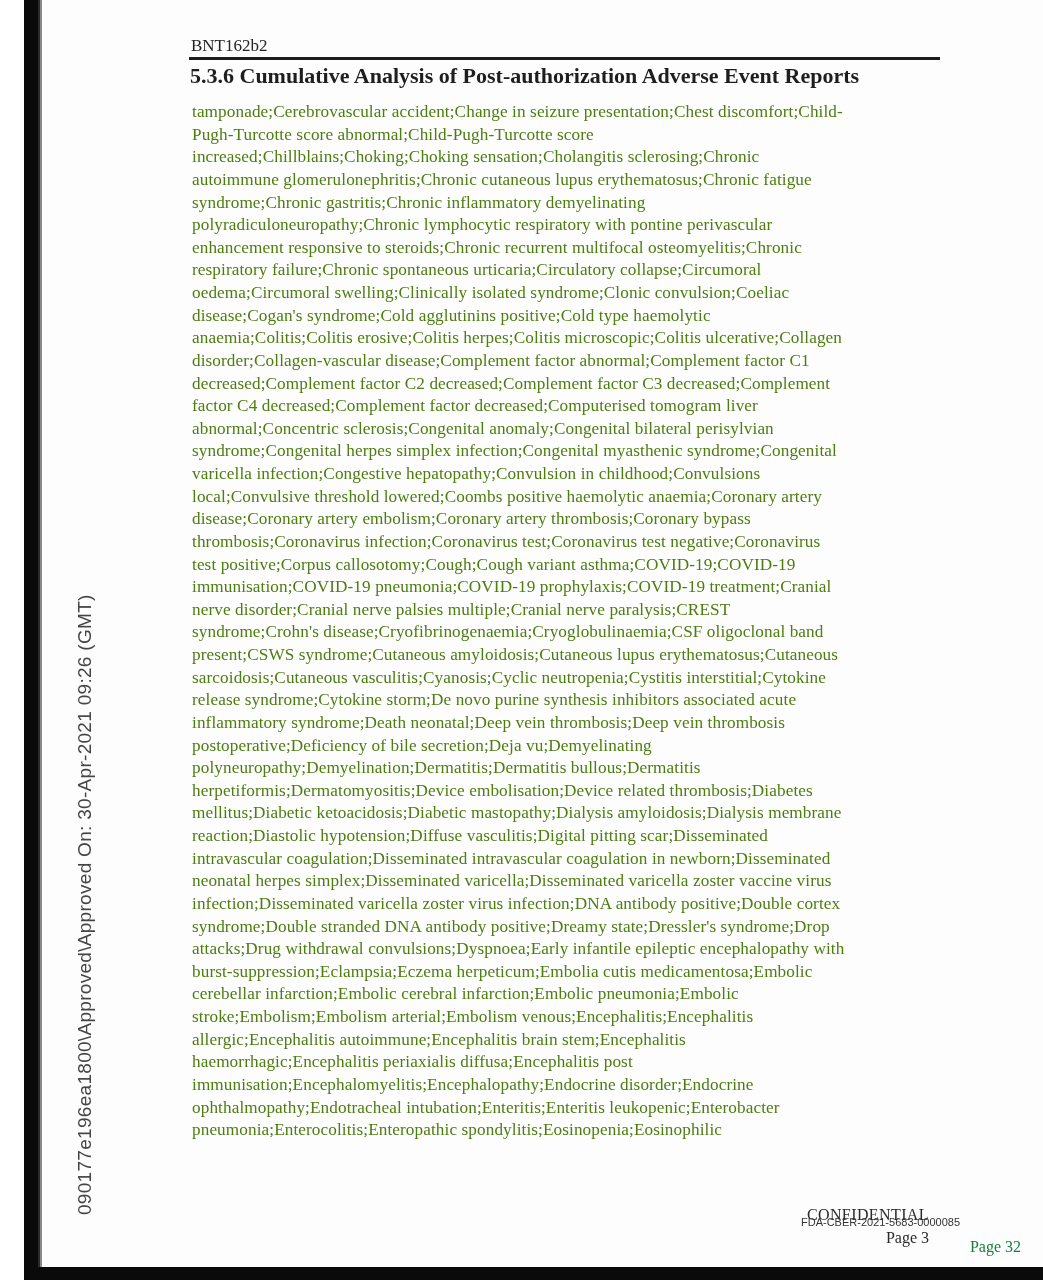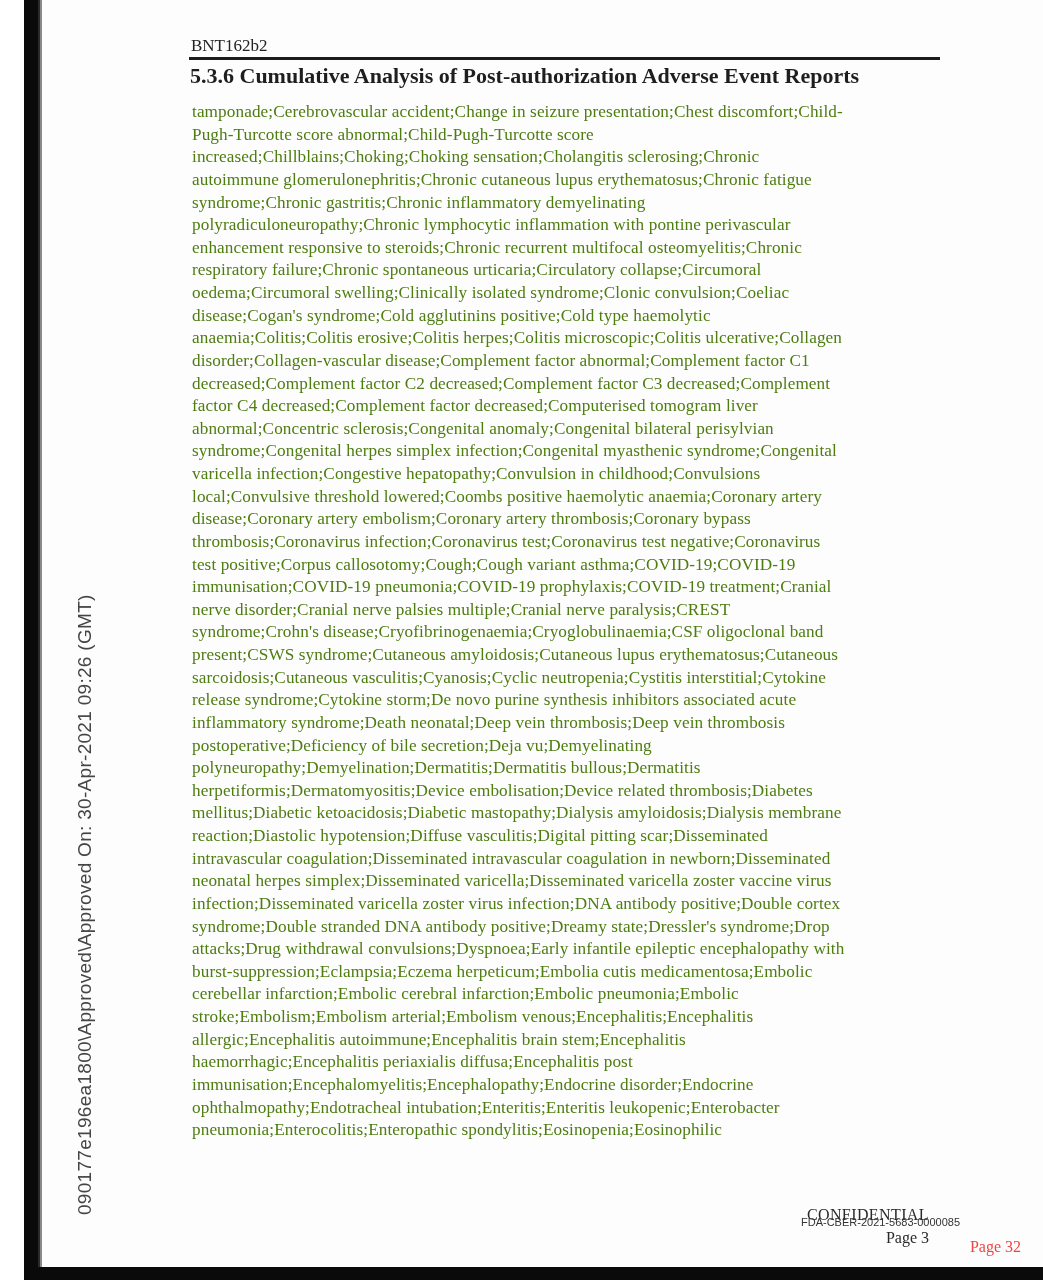--- a/index.html
+++ b/index.html
@@ -98,21 +98,21 @@
     right: 107px; top: 1216px;
     font-family: "Liberation Sans", sans-serif;
     font-size: 11px;
     color: #333333;
     filter: blur(0.3px);
   }
   .page-outer {
     position: absolute;
     right: 46px; top: 1238px;
     font-size: 16px;
-    color: #ef4444;
+    color: #15803d;
     filter: blur(0.3px);
   }
   
   .watermark {
     position: absolute;
     left: 72px;
     bottom: 65px;
     transform-origin: 0 100%;
     transform: rotate(-90deg);
     white-space: nowrap;
@@ -137,21 +137,21 @@
   <div class="header-rule"></div>
 
   <div class="section-title">5.3.6 Cumulative Analysis of Post-authorization Adverse Event Reports</div>
 
   <div class="body-block">
       <div class="body-line">tamponade;Cerebrovascular accident;Change in seizure presentation;Chest discomfort;Child-</div>
       <div class="body-line">Pugh-Turcotte score abnormal;Child-Pugh-Turcotte score</div>
       <div class="body-line">increased;Chillblains;Choking;Choking sensation;Cholangitis sclerosing;Chronic</div>
       <div class="body-line">autoimmune glomerulonephritis;Chronic cutaneous lupus erythematosus;Chronic fatigue</div>
       <div class="body-line">syndrome;Chronic gastritis;Chronic inflammatory demyelinating</div>
-      <div class="body-line">polyradiculoneuropathy;Chronic lymphocytic inflammation with pontine perivascular</div>
+      <div class="body-line">polyradiculoneuropathy;Chronic lymphocytic respiratory with pontine perivascular</div>
       <div class="body-line">enhancement responsive to steroids;Chronic recurrent multifocal osteomyelitis;Chronic</div>
       <div class="body-line">respiratory failure;Chronic spontaneous urticaria;Circulatory collapse;Circumoral</div>
       <div class="body-line">oedema;Circumoral swelling;Clinically isolated syndrome;Clonic convulsion;Coeliac</div>
       <div class="body-line">disease;Cogan's syndrome;Cold agglutinins positive;Cold type haemolytic</div>
       <div class="body-line">anaemia;Colitis;Colitis erosive;Colitis herpes;Colitis microscopic;Colitis ulcerative;Collagen</div>
       <div class="body-line">disorder;Collagen-vascular disease;Complement factor abnormal;Complement factor C1</div>
       <div class="body-line">decreased;Complement factor C2 decreased;Complement factor C3 decreased;Complement</div>
       <div class="body-line">factor C4 decreased;Complement factor decreased;Computerised tomogram liver</div>
       <div class="body-line">abnormal;Concentric sclerosis;Congenital anomaly;Congenital bilateral perisylvian</div>
       <div class="body-line">syndrome;Congenital herpes simplex infection;Congenital myasthenic syndrome;Congenital</div>

